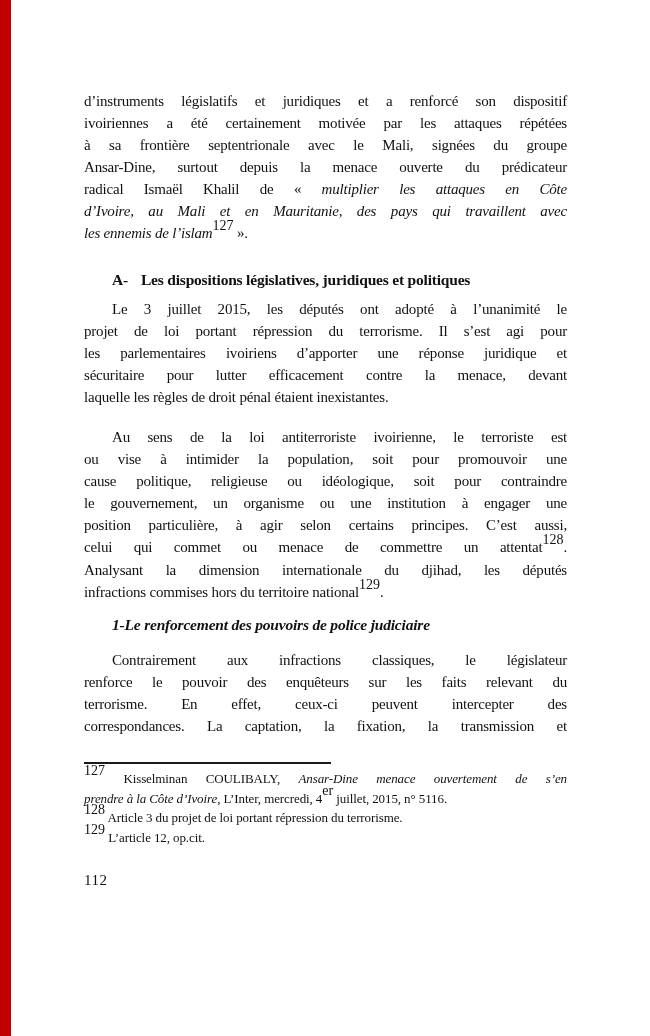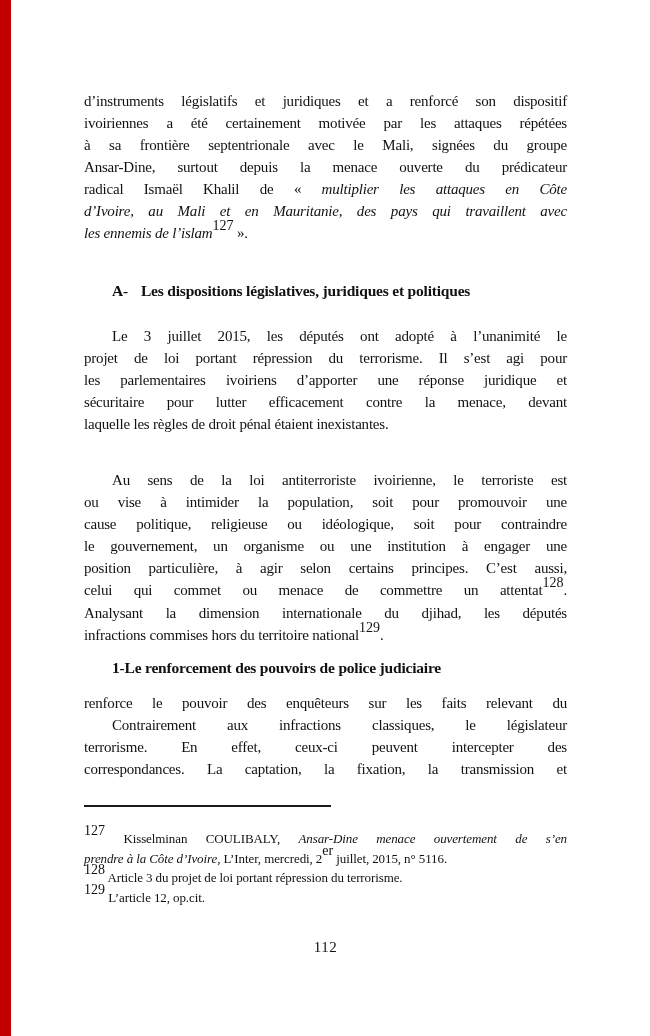--- a/index.html
+++ b/index.html
@@ -33,40 +33,39 @@
   }
   .s-r { }
   .s-b { font-weight: bold; }
   .s-bl { font-weight: bold; margin-right: 13px; }
   .s-i { font-style: italic; }
   .s-isup, .s-sup {
     font-size: 14px;
     position: relative; top: -0.55em;
     letter-spacing: 0;
   }
-  [data-name="heading-a"]    { margin-top: 35px; }
-  [data-name="paragraph-2"]  { margin-top: 23px; }
-  [data-name="paragraph-3"]  { margin-top: 34px; }
-  [data-name="heading-1"]    { margin-top: 10px; }
+  [data-name="heading-a"]    { margin-top: 24px; }
+  [data-name="paragraph-2"]  { margin-top: 7px; }
+  [data-name="paragraph-3"]  { margin-top: 18px; }
+  [data-name="heading-1"]    { margin-top: 10px; font-style: italic; }
   [data-name="paragraph-4"]  { margin-top: 13px; }
   .block.rule {
     margin-top: 25px;
     width: 247px; height: 0;
     border-top: 2px solid #1a1a1a;
   }
   .block.footnotes {
-    margin-top: 22px;
+    margin-top: 5px;
     font-size: 13px;
     line-height: 19.5px;
     letter-spacing: -0.1px;
   }
   .block.footnotes .line { min-height: 19.5px; }
   .page-number {
-    margin-top: 32px;
-    text-align: center;
+    margin-top: 25px;
     font-size: 15px;
     letter-spacing: 0.5px;
   }
 </style>
 </head>
 <body style="background: rgb(255, 255, 255); color: rgb(17, 17, 17);">
 
 <div class="edge-bar" data-name="page-edge-red-bar" style="background: rgb(194, 0, 0);"></div>
 
 <div class="text-column" data-name="text-column">
@@ -97,26 +96,26 @@
       <div class="line just" data-name="text-line"><span class="s-r" data-name="text-segment">le gouvernement, un organisme ou une institution à engager une</span></div>
       <div class="line just" data-name="text-line"><span class="s-r" data-name="text-segment">position particulière, à agir selon certains principes. C’est aussi,</span></div>
       <div class="line just" data-name="text-line"><span class="s-r" data-name="text-segment">celui qui commet ou menace de commettre un attentat</span><span class="s-sup" data-name="footnote-reference">128</span><span class="s-r" data-name="text-segment">.</span></div>
       <div class="line just" data-name="text-line"><span class="s-r" data-name="text-segment">Analysant la dimension internationale du djihad, les députés</span></div>
       <div class="line" data-name="text-line"><span class="s-r" data-name="text-segment">infractions commises hors du territoire national</span><span class="s-sup" data-name="footnote-reference">129</span><span class="s-r" data-name="text-segment">.</span></div>
     </div>
     <div class="block heading" data-name="heading-1">
       <div class="line" data-name="text-line"><span class="s-b" data-name="text-segment">1-Le renforcement des pouvoirs de police judiciaire</span></div>
     </div>
     <div class="block para" data-name="paragraph-4">
+      <div class="line just indent" data-name="text-line"><span class="s-r" data-name="text-segment">Contrairement aux infractions classiques, le législateur</span></div>
       <div class="line just" data-name="text-line"><span class="s-r" data-name="text-segment">renforce le pouvoir des enquêteurs sur les faits relevant du</span></div>
-      <div class="line just indent" data-name="text-line"><span class="s-r" data-name="text-segment">Contrairement aux infractions classiques, le législateur</span></div>
       <div class="line just" data-name="text-line"><span class="s-r" data-name="text-segment">terrorisme. En effet, ceux-ci peuvent intercepter des</span></div>
       <div class="line just" data-name="text-line"><span class="s-r" data-name="text-segment">correspondances. La captation, la fixation, la transmission et</span></div>
     </div>
     <div class="block rule" data-name="footnote-separator"></div>
     <div class="block footnotes" data-name="footnotes">
       <div class="line just" data-name="text-line"><span class="s-sup" data-name="footnote-reference">127</span><span class="s-r" data-name="text-segment"> Kisselminan COULIBALY, </span><span class="s-i" data-name="text-segment">Ansar-Dine menace ouvertement de s’en</span></div>
-      <div class="line" data-name="text-line"><span class="s-i" data-name="text-segment">prendre à la Côte d’Ivoire</span><span class="s-r" data-name="text-segment">, L’Inter, mercredi, 2</span><span class="s-sup" data-name="footnote-reference">er</span><span class="s-r" data-name="text-segment"> juillet, 2015, n° 5116.</span></div>
+      <div class="line" data-name="text-line"><span class="s-i" data-name="text-segment">prendre à la Côte d’Ivoire</span><span class="s-r" data-name="text-segment">, L’Inter, mercredi, 4</span><span class="s-sup" data-name="footnote-reference">er</span><span class="s-r" data-name="text-segment"> juillet, 2015, n° 5116.</span></div>
       <div class="line" data-name="text-line"><span class="s-sup" data-name="footnote-reference">128</span><span class="s-r" data-name="text-segment"> Article 3 du projet de loi portant répression du terrorisme.</span></div>
       <div class="line" data-name="text-line"><span class="s-sup" data-name="footnote-reference">129</span><span class="s-r" data-name="text-segment"> L’article 12, op.cit.</span></div>
     </div>
     <div class="page-number" data-name="page-number">112</div>
   </div>
 
 </body></html>

